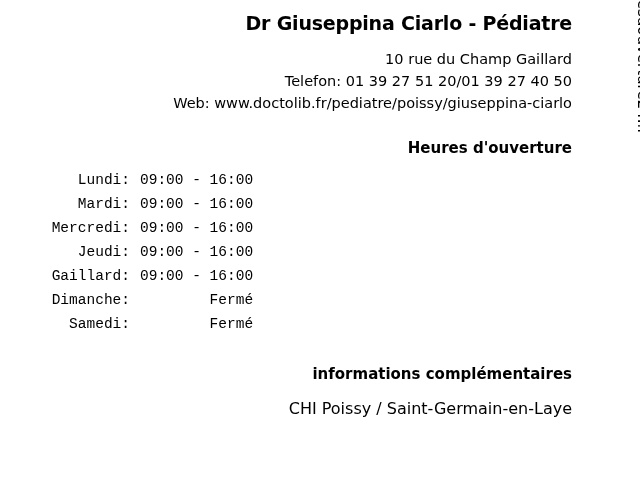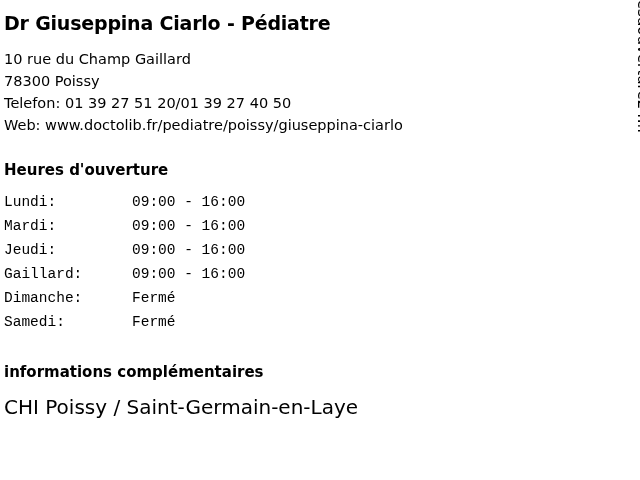--- a/index.html
+++ b/index.html
@@ -17,23 +17,24 @@
   }
   .page {
     position: absolute;
     left: 0;
     top: 0;
     width: 640px;
     height: 480px;
   }
   .content {
     position: absolute;
-    left: 4px;
+    left: 12px;
     top: 12px;
     width: 560px;
+    text-align: right;
   }
   .doctor-title {
     font-size: 19px;
     font-weight: bold;
     letter-spacing: -0.2px;
     margin: 0 0 14px 0;
     line-height: 1.2;
   }
   .address-block {
     font-size: 14.5px;
@@ -64,21 +65,21 @@
     width: 118px;
     padding-right: 10px;
   }
   .extra-title {
     font-size: 15px;
     font-weight: bold;
     margin-top: 26px;
     margin-bottom: 16px;
   }
   .extra-text {
-    font-size: 20px;
+    font-size: 16px;
     line-height: 20px;
   }
   .watermark {
     position: absolute;
     right: 6px;
     top: 135px;
     font-size: 15px;
     color: #000000;
     white-space: nowrap;
     transform-origin: right top;
@@ -90,35 +91,38 @@
 <body>
 
 <div class="page">
 
   <div class="content">
 
     <h1 class="doctor-title">Dr Giuseppina Ciarlo - Pédiatre</h1>
 
     <div class="address-block">
       <div>10 rue du Champ Gaillard</div>
-      <div>78300 Poissy</div>
       <div>Telefon: 01 39 27 51 20/01 39 27 40 50</div>
       <div>Web: www.doctolib.fr/pediatre/poissy/giuseppina-ciarlo</div>
     </div>
 
     <div class="section-title">Heures d'ouverture</div>
 
     <table class="hours">
       <tbody>
         <tr>
           <td class="day">Lundi:</td>
           <td class="value">09:00 - 16:00</td>
         </tr>
         <tr>
           <td class="day">Mardi:</td>
+          <td class="value">09:00 - 16:00</td>
+        </tr>
+        <tr>
+          <td class="day">Mercredi:</td>
           <td class="value">09:00 - 16:00</td>
         </tr>
         <tr>
           <td class="day">Jeudi:</td>
           <td class="value">09:00 - 16:00</td>
         </tr>
         <tr>
           <td class="day">Gaillard:</td>
           <td class="value">09:00 - 16:00</td>
         </tr>

